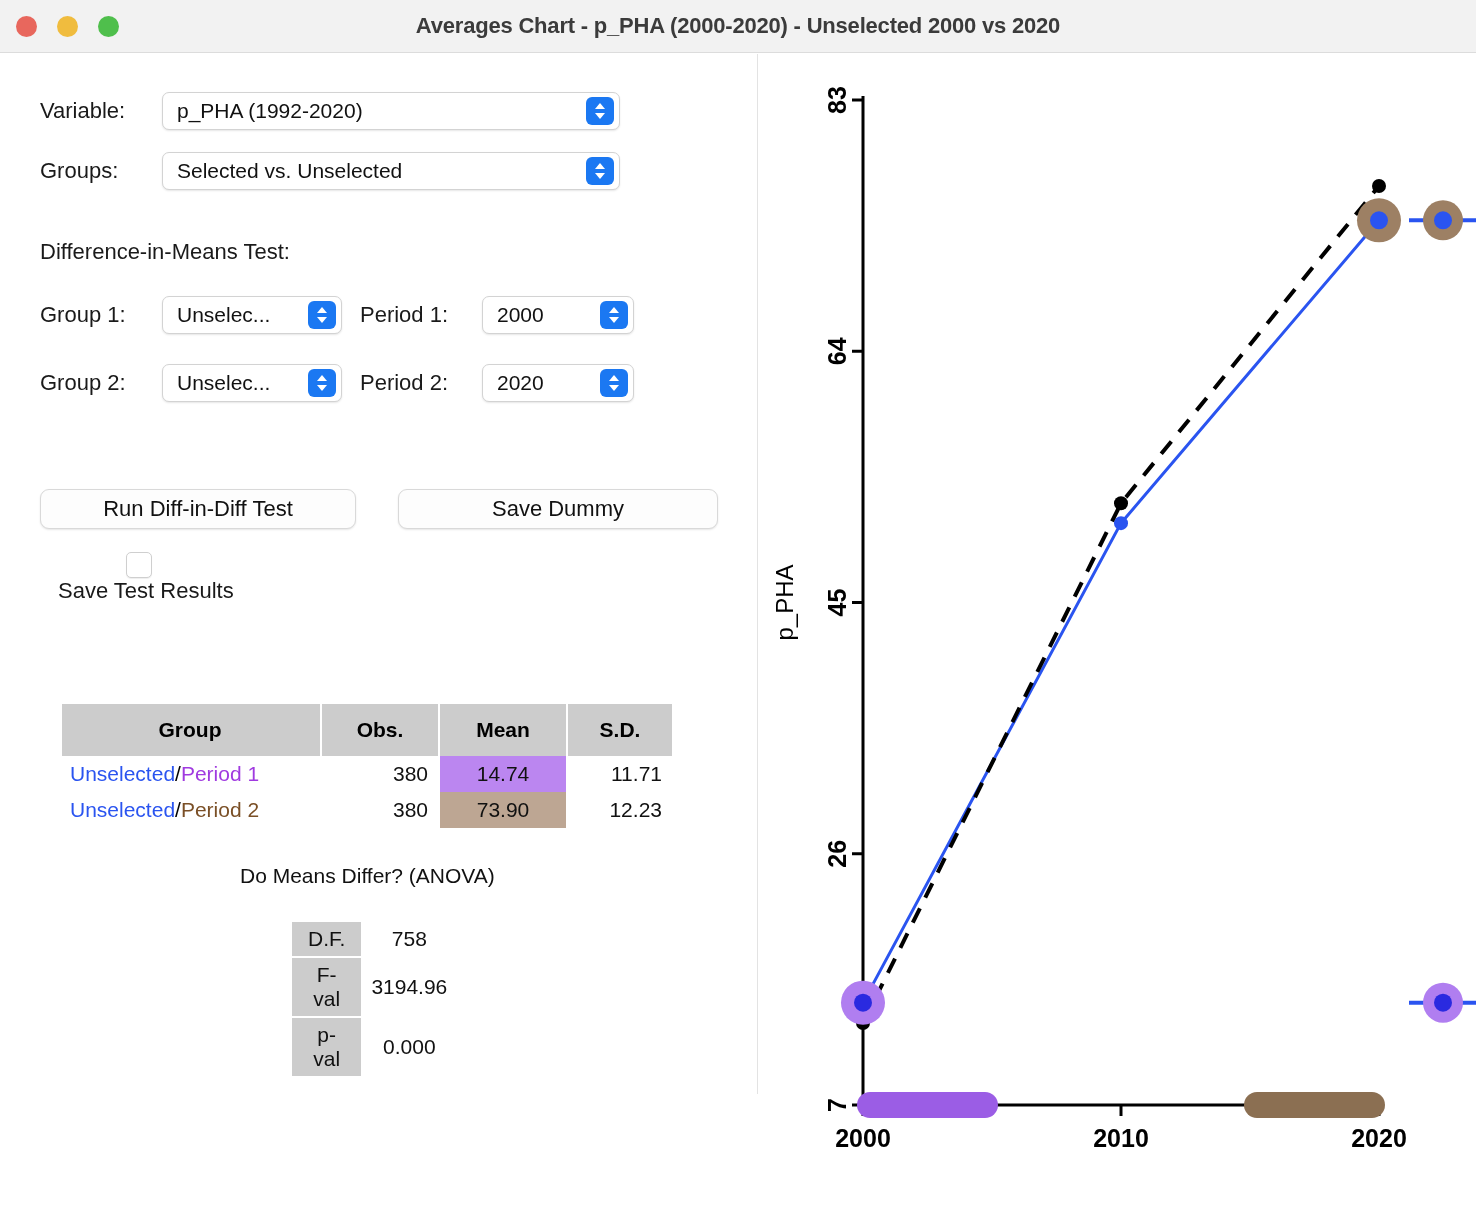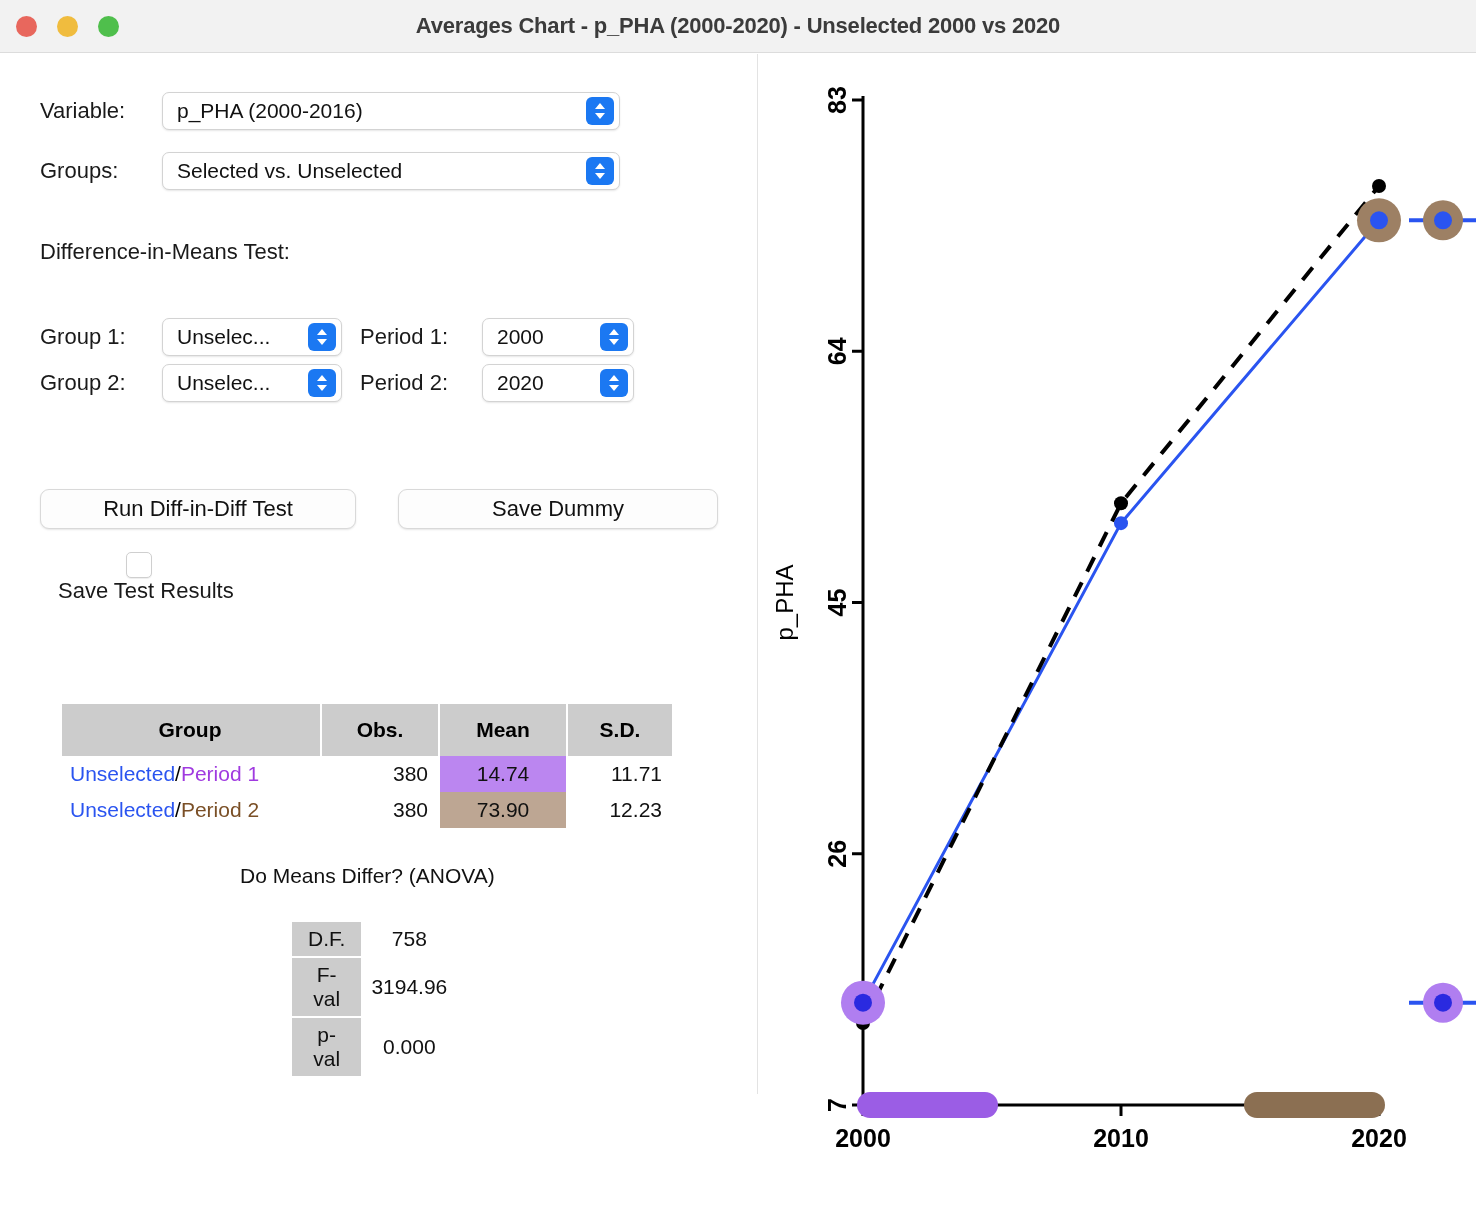--- a/index.html
+++ b/index.html
@@ -156,21 +156,21 @@
     <div class="light green"></div>
   </div>
   <div id="window-title">Averages Chart - p_PHA (2000-2020) - Unselected 2000 vs 2020</div>
 </div>
 
 <div id="left-panel">
 
   <div class="row" style="left:40px; top:38px;">
     <span class="lbl" style="width:122px;">Variable:</span>
     <div class="select" style="width:458px;">
-      <span>p_PHA (2000-2016)</span>
+      <span>p_PHA (1992-2020)</span>
       <span class="stepper">
         <svg width="16" height="22" viewBox="0 0 16 22" aria-hidden="true">
           <path d="M8 3 L13 9 L3 9 Z" fill="#ffffff"></path>
           <path d="M8 19 L3 13 L13 13 Z" fill="#ffffff"></path>
         </svg>
       </span>
     </div>
   </div>
 
   <div class="row" style="left:40px; top:98px;">
@@ -181,21 +181,21 @@
         <svg width="16" height="22" viewBox="0 0 16 22" aria-hidden="true">
           <path d="M8 3 L13 9 L3 9 Z" fill="#ffffff"></path>
           <path d="M8 19 L3 13 L13 13 Z" fill="#ffffff"></path>
         </svg>
       </span>
     </div>
   </div>
 
   <div class="lbl" style="position:absolute; left:40px; top:185px;">Difference-in-Means Test:</div>
 
-  <div class="row" style="left:40px; top:264px;">
+  <div class="row" style="left:40px; top:242px;">
     <span class="lbl" style="width:122px;">Group 1:</span>
     <div class="select" style="width:180px;">
       <span>Unselec...</span>
       <span class="stepper">
         <svg width="16" height="22" viewBox="0 0 16 22" aria-hidden="true">
           <path d="M8 3 L13 9 L3 9 Z" fill="#ffffff"></path>
           <path d="M8 19 L3 13 L13 13 Z" fill="#ffffff"></path>
         </svg>
       </span>
     </div>

